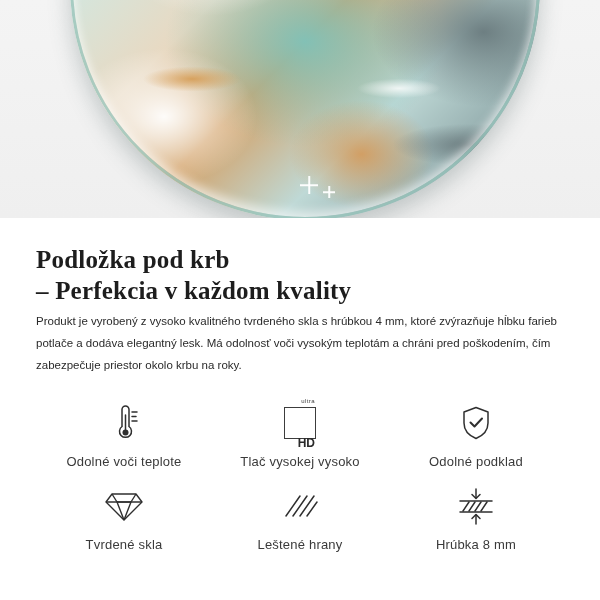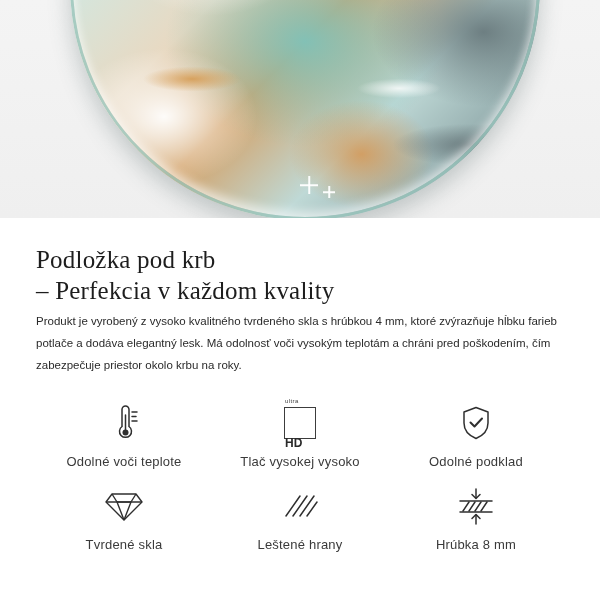--- a/index.html
+++ b/index.html
@@ -102,21 +102,21 @@
   .content {
     padding: 0 36px;
     box-sizing: border-box;
   }
   .title {
     margin: 26px 0 0 0;
     font-family: "Liberation Serif", serif;
     font-size: 25px;
     line-height: 31px;
     color: #1d1d1d;
-    font-weight: 400;
+    font-weight: 700;
     letter-spacing: 0.2px;
   }
   .title .line2 { display: block; }
   .body-text {
     margin: 4px 0 0 0;
     font-size: 11.5px;
     line-height: 22px;
     color: #2a2a2a;
     max-width: 530px;
   }
@@ -147,21 +147,21 @@
     font-size: 13px;
     color: #3a3a3a;
     letter-spacing: 0.2px;
   }
   .hd-box {
     width: 30px;
     height: 30px;
     border: 1.6px solid #3c3c3c;
     display: flex;
     flex-direction: column;
-    align-items: flex-start;
+    align-items: flex-end;
     justify-content: center;
     line-height: 1;
     gap: 32px;
   }
   .hd-box .ultra {
     font-size: 6px;
     letter-spacing: 0.4px;
     color: #3c3c3c;
   }
   .hd-box .hd {

